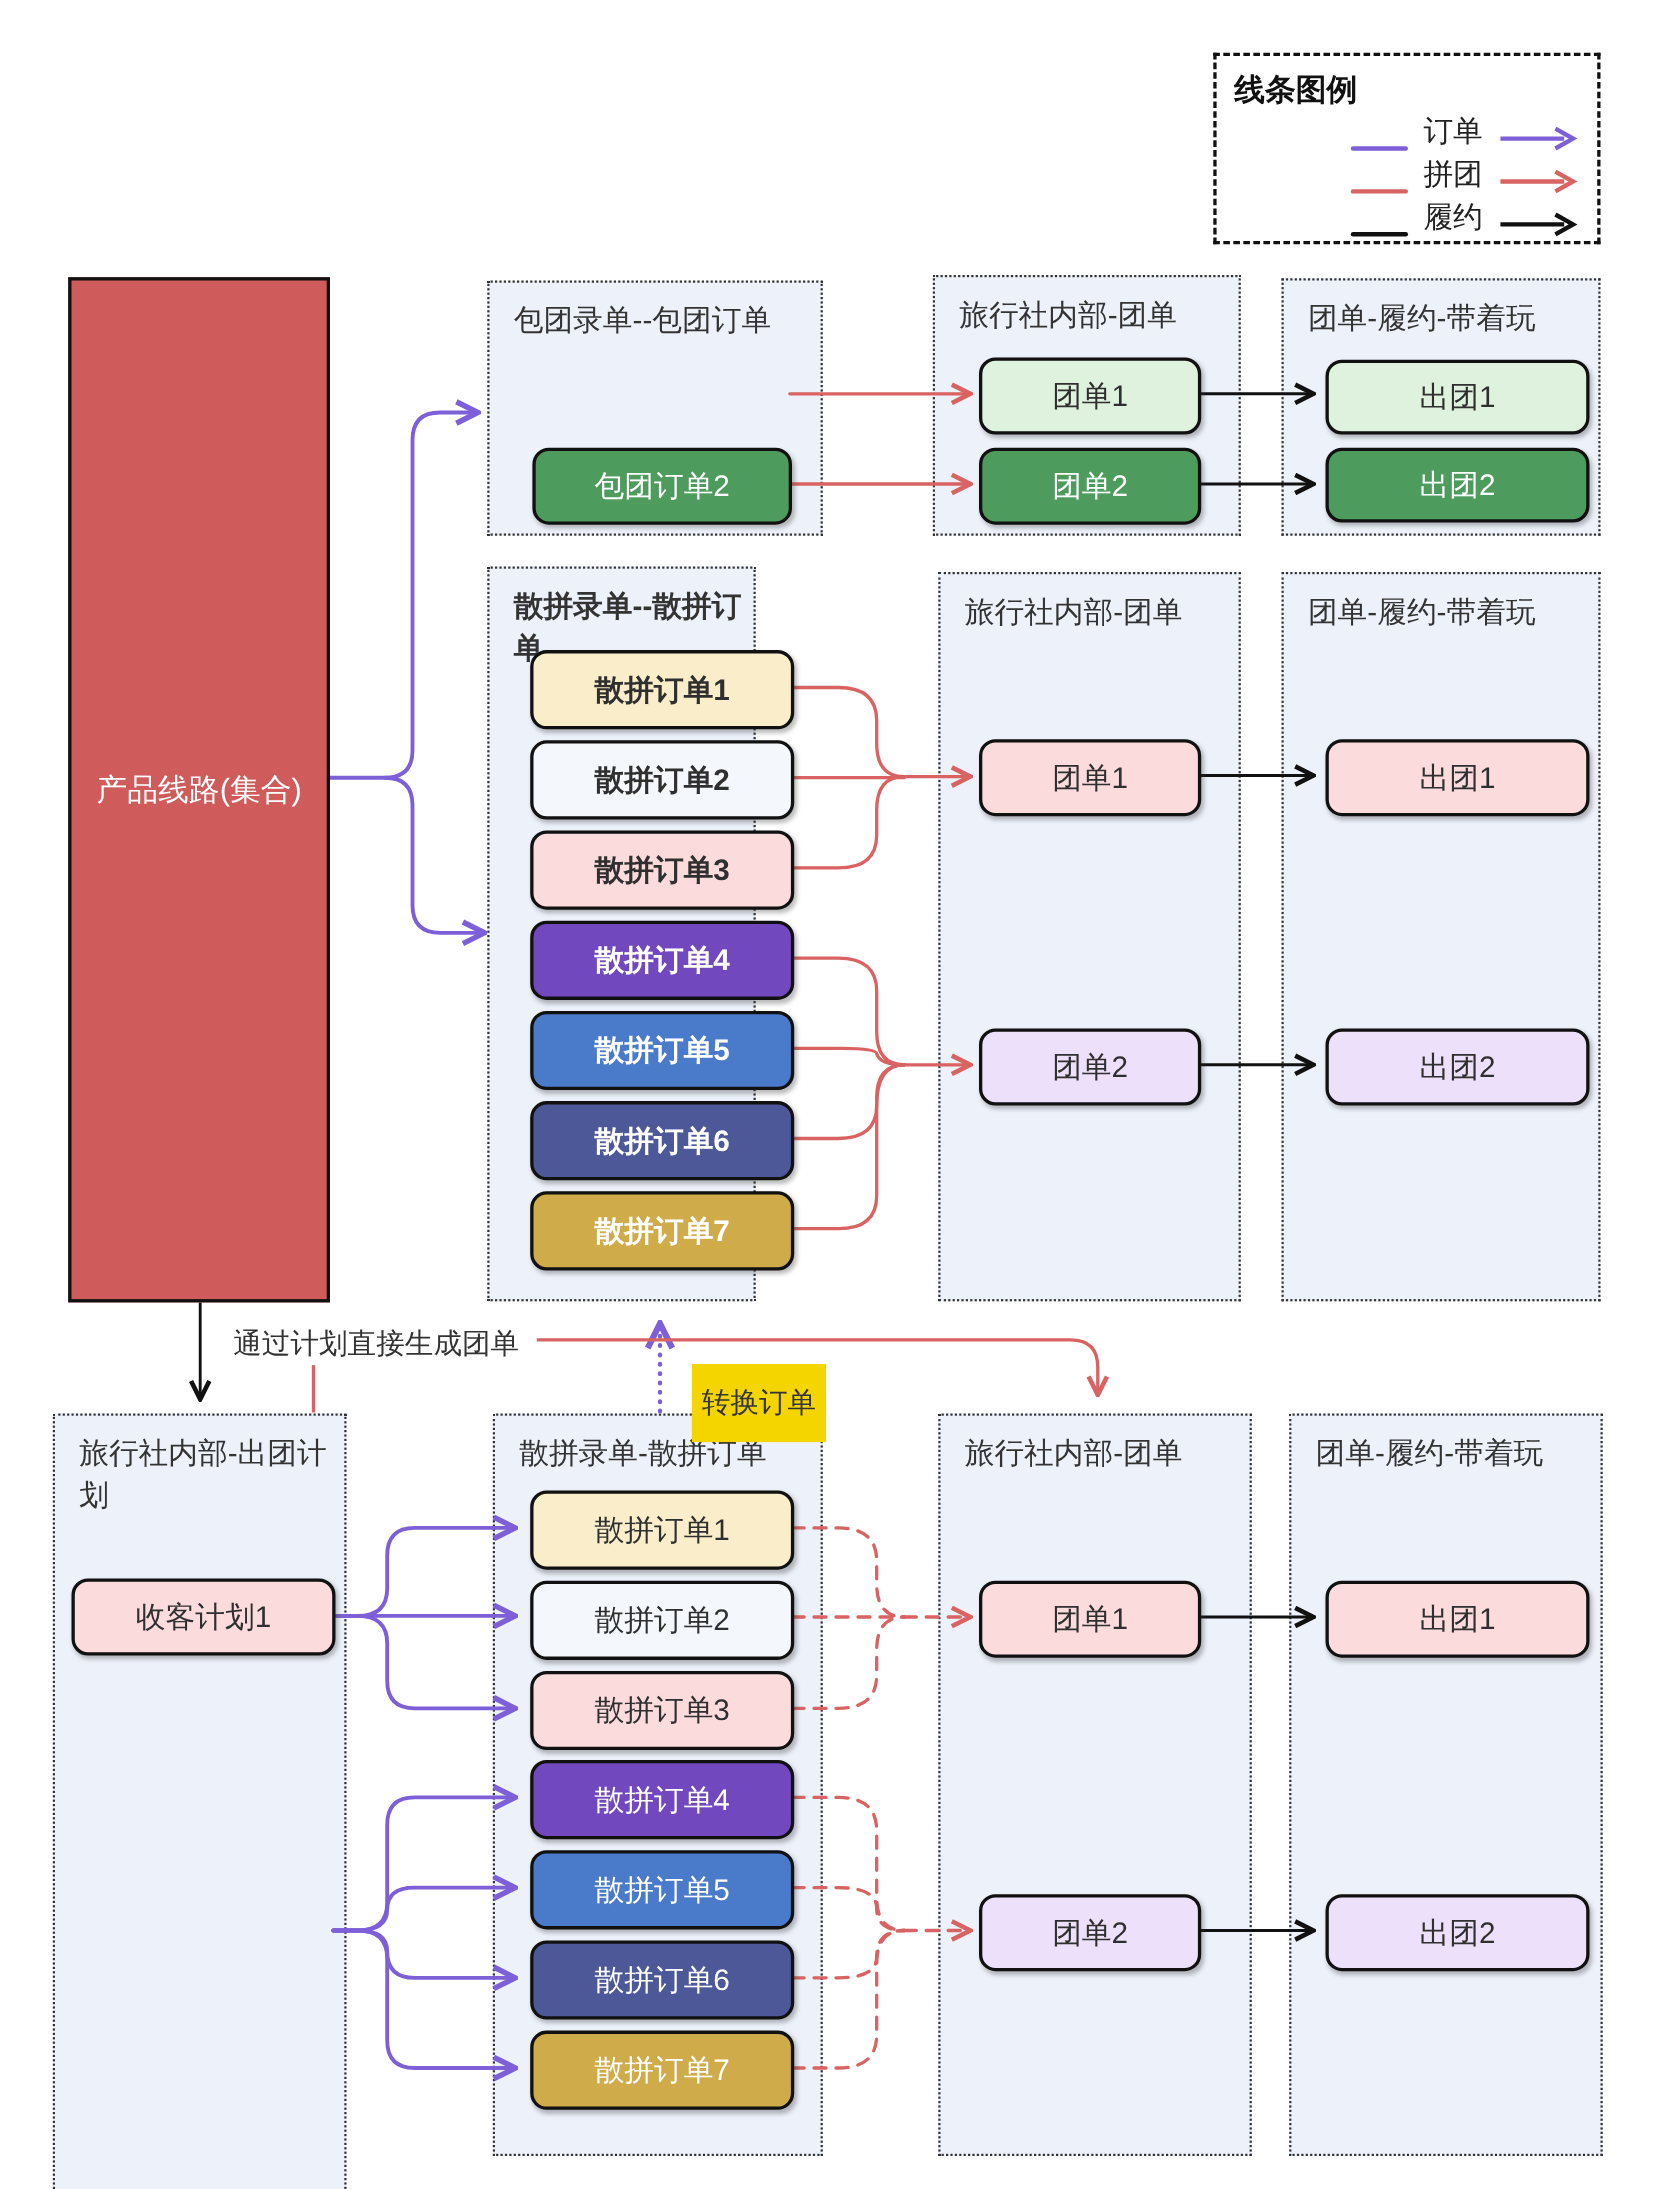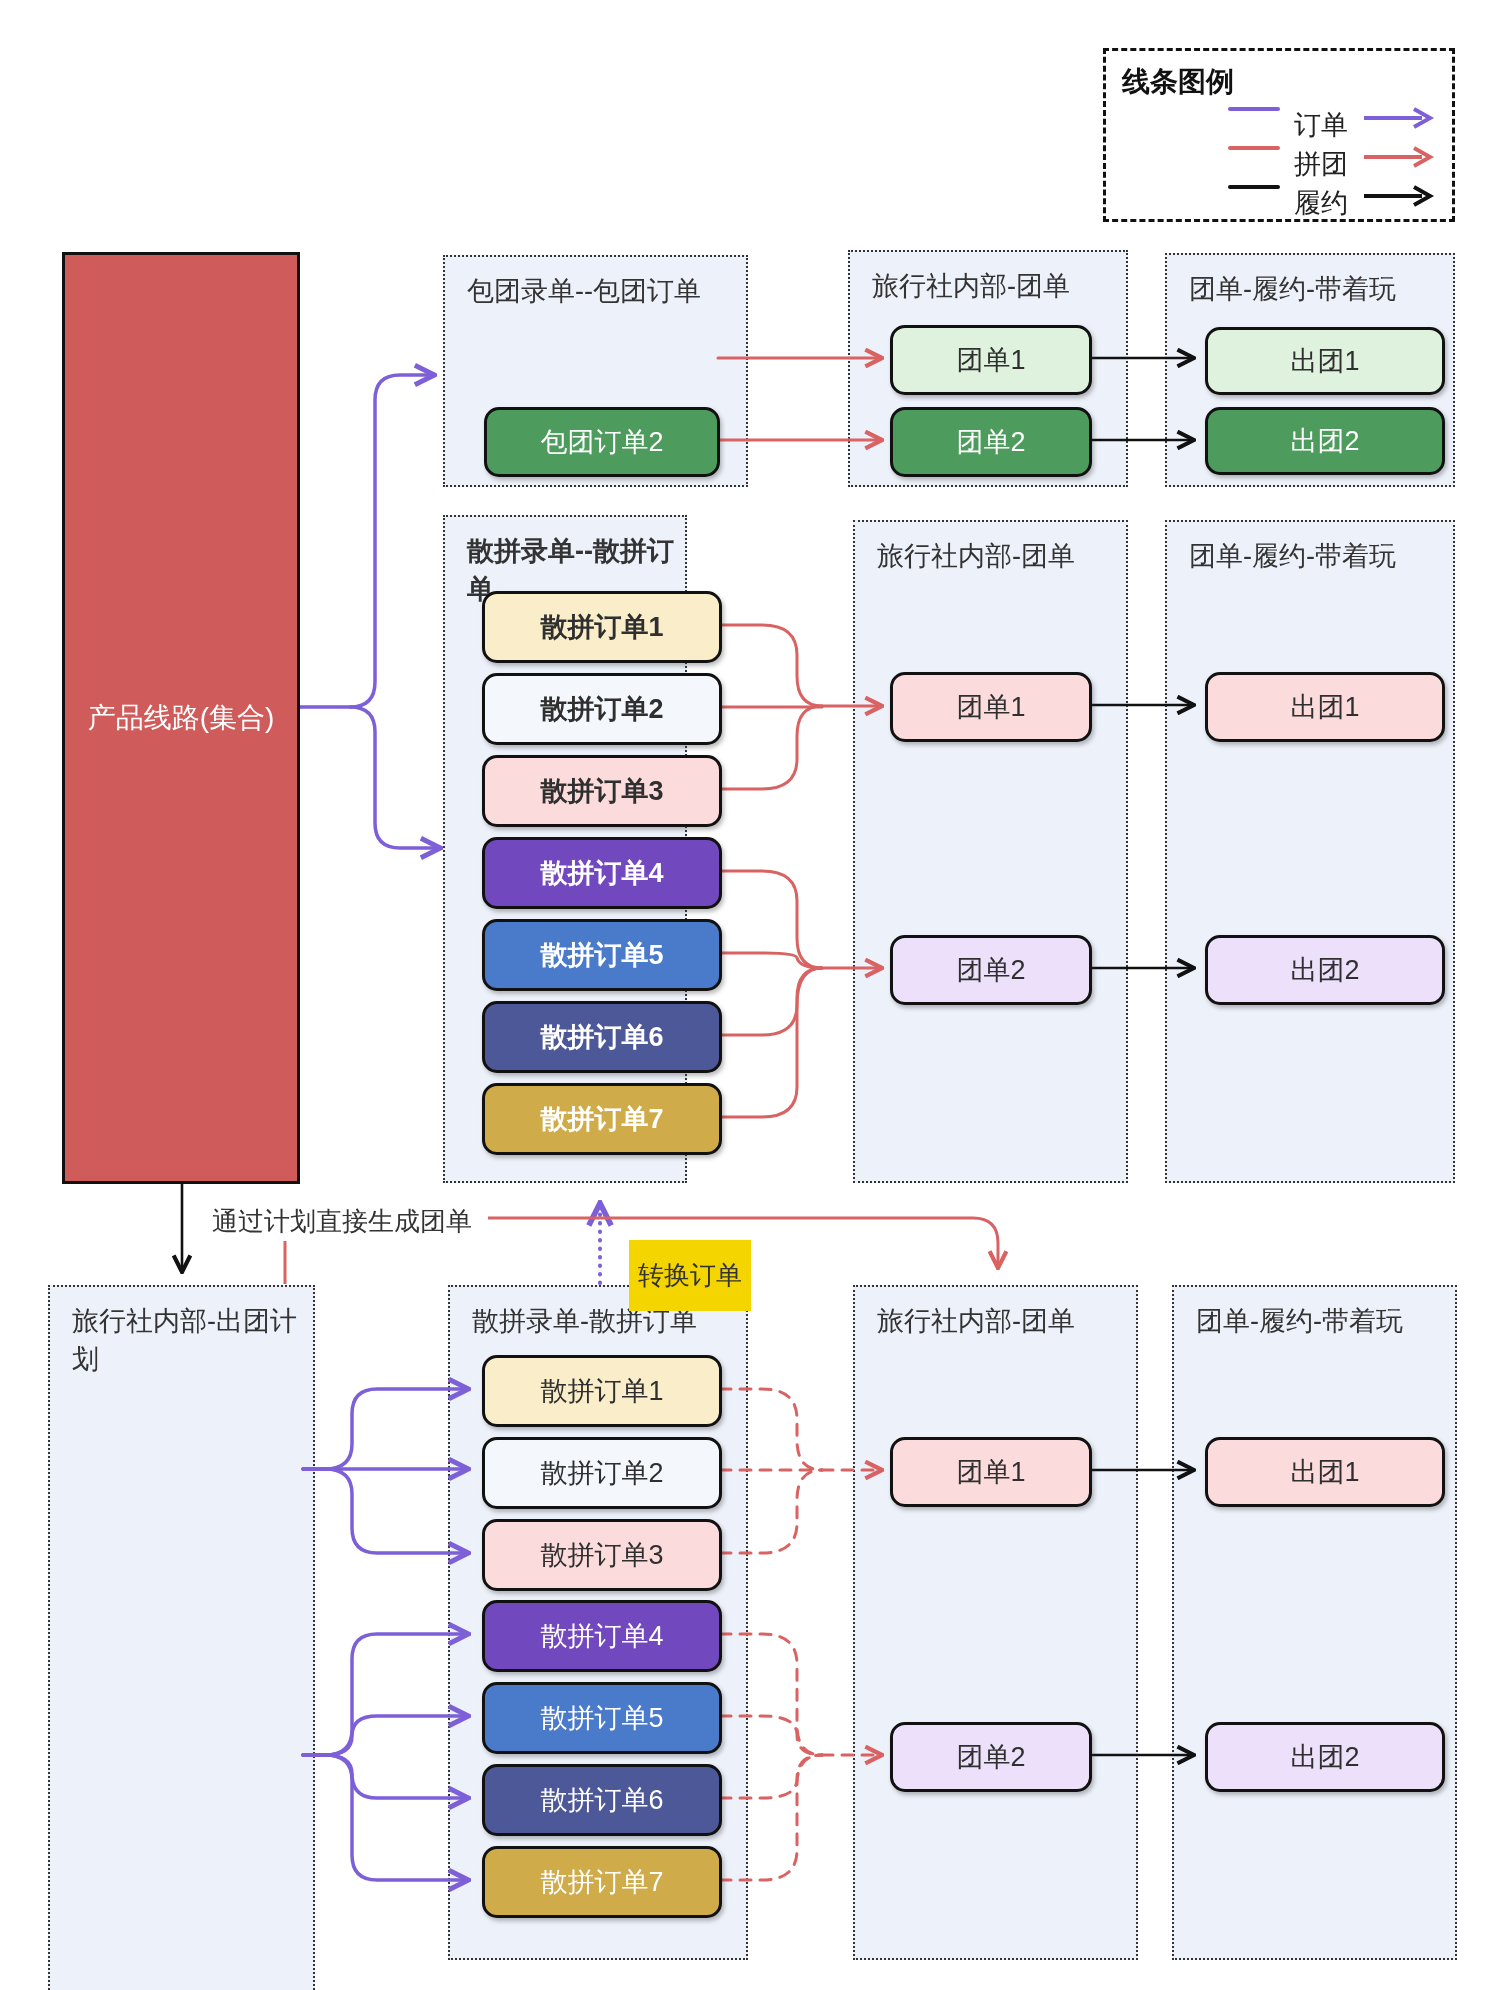--- a/index.html
+++ b/index.html
@@ -24,21 +24,21 @@
   .c-lav   {background:#ECE0FA;color:#2F2F2F;}
 
   .rootbox{position:absolute;left:62px;top:252px;width:238px;height:932px;z-index:5;
            background:#D05B5B;border:3px solid #111;box-sizing:border-box;
            display:flex;align-items:center;justify-content:center;
            color:#fff;font-size:28px;}
 
   .legend{position:absolute;left:1103px;top:48px;width:352px;height:174px;z-index:4;
           border:3px dashed #111;background:#fff;box-sizing:border-box;}
   .legend-title{position:absolute;left:16px;top:12px;font-size:28px;font-weight:bold;color:#111;}
-  .lrow{position:absolute;left:122px;display:flex;align-items:flex-start;gap:14px;height:30px;}
+  .lrow{position:absolute;left:122px;display:flex;align-items:flex-end;gap:14px;height:30px;}
   .lrow .seg{width:52px;height:4px;border-radius:2px;}
   .lrow .llabel{font-size:27px;color:#222;white-space:nowrap;}
 
   #wires{position:absolute;left:0;top:0;z-index:3;pointer-events:none;}
 
   .ann{position:absolute;z-index:6;font-size:26px;color:#333;}
   .ann-gen{left:196px;top:1202px;width:292px;text-align:center;background:#ffffff;padding:2px 0;}
   .ann-conv{left:629px;top:1240px;background:#F5D500;padding:18px 9px;}
 </style>
 </head>
@@ -109,20 +109,21 @@
 </div>
 
 <div class="group" style="left:1165px;top:520px;width:290px;height:663px;">
   <div class="gtitle">团单-履约-带着玩</div>
   <div class="node c-pink" style="left:38px;top:150px;width:240px;height:70px;">出团1</div>
   <div class="node c-lav" style="left:38px;top:413px;width:240px;height:70px;">出团2</div>
 </div>
 
 <div class="group" style="left:48px;top:1285px;width:267px;height:768px;">
   <div class="gtitle narrow">旅行社内部-出团计划</div>
+  <div class="node c-pink" style="left:15px;top:148px;width:240px;height:70px;">收客计划1</div>
 </div>
 
 <div class="group" style="left:448px;top:1285px;width:300px;height:675px;">
   <div class="gtitle">散拼录单-散拼订单</div>
   <div class="node c-cream" style="left:32px;top:68px;width:240px;height:72px;">散拼订单1</div>
   <div class="node c-white" style="left:32px;top:150px;width:240px;height:72px;">散拼订单2</div>
   <div class="node c-pink" style="left:32px;top:232px;width:240px;height:72px;">散拼订单3</div>
   <div class="node c-purple" style="left:32px;top:313px;width:240px;height:72px;">散拼订单4</div>
   <div class="node c-blue" style="left:32px;top:395px;width:240px;height:72px;">散拼订单5</div>
   <div class="node c-slate" style="left:32px;top:477px;width:240px;height:72px;">散拼订单6</div>

